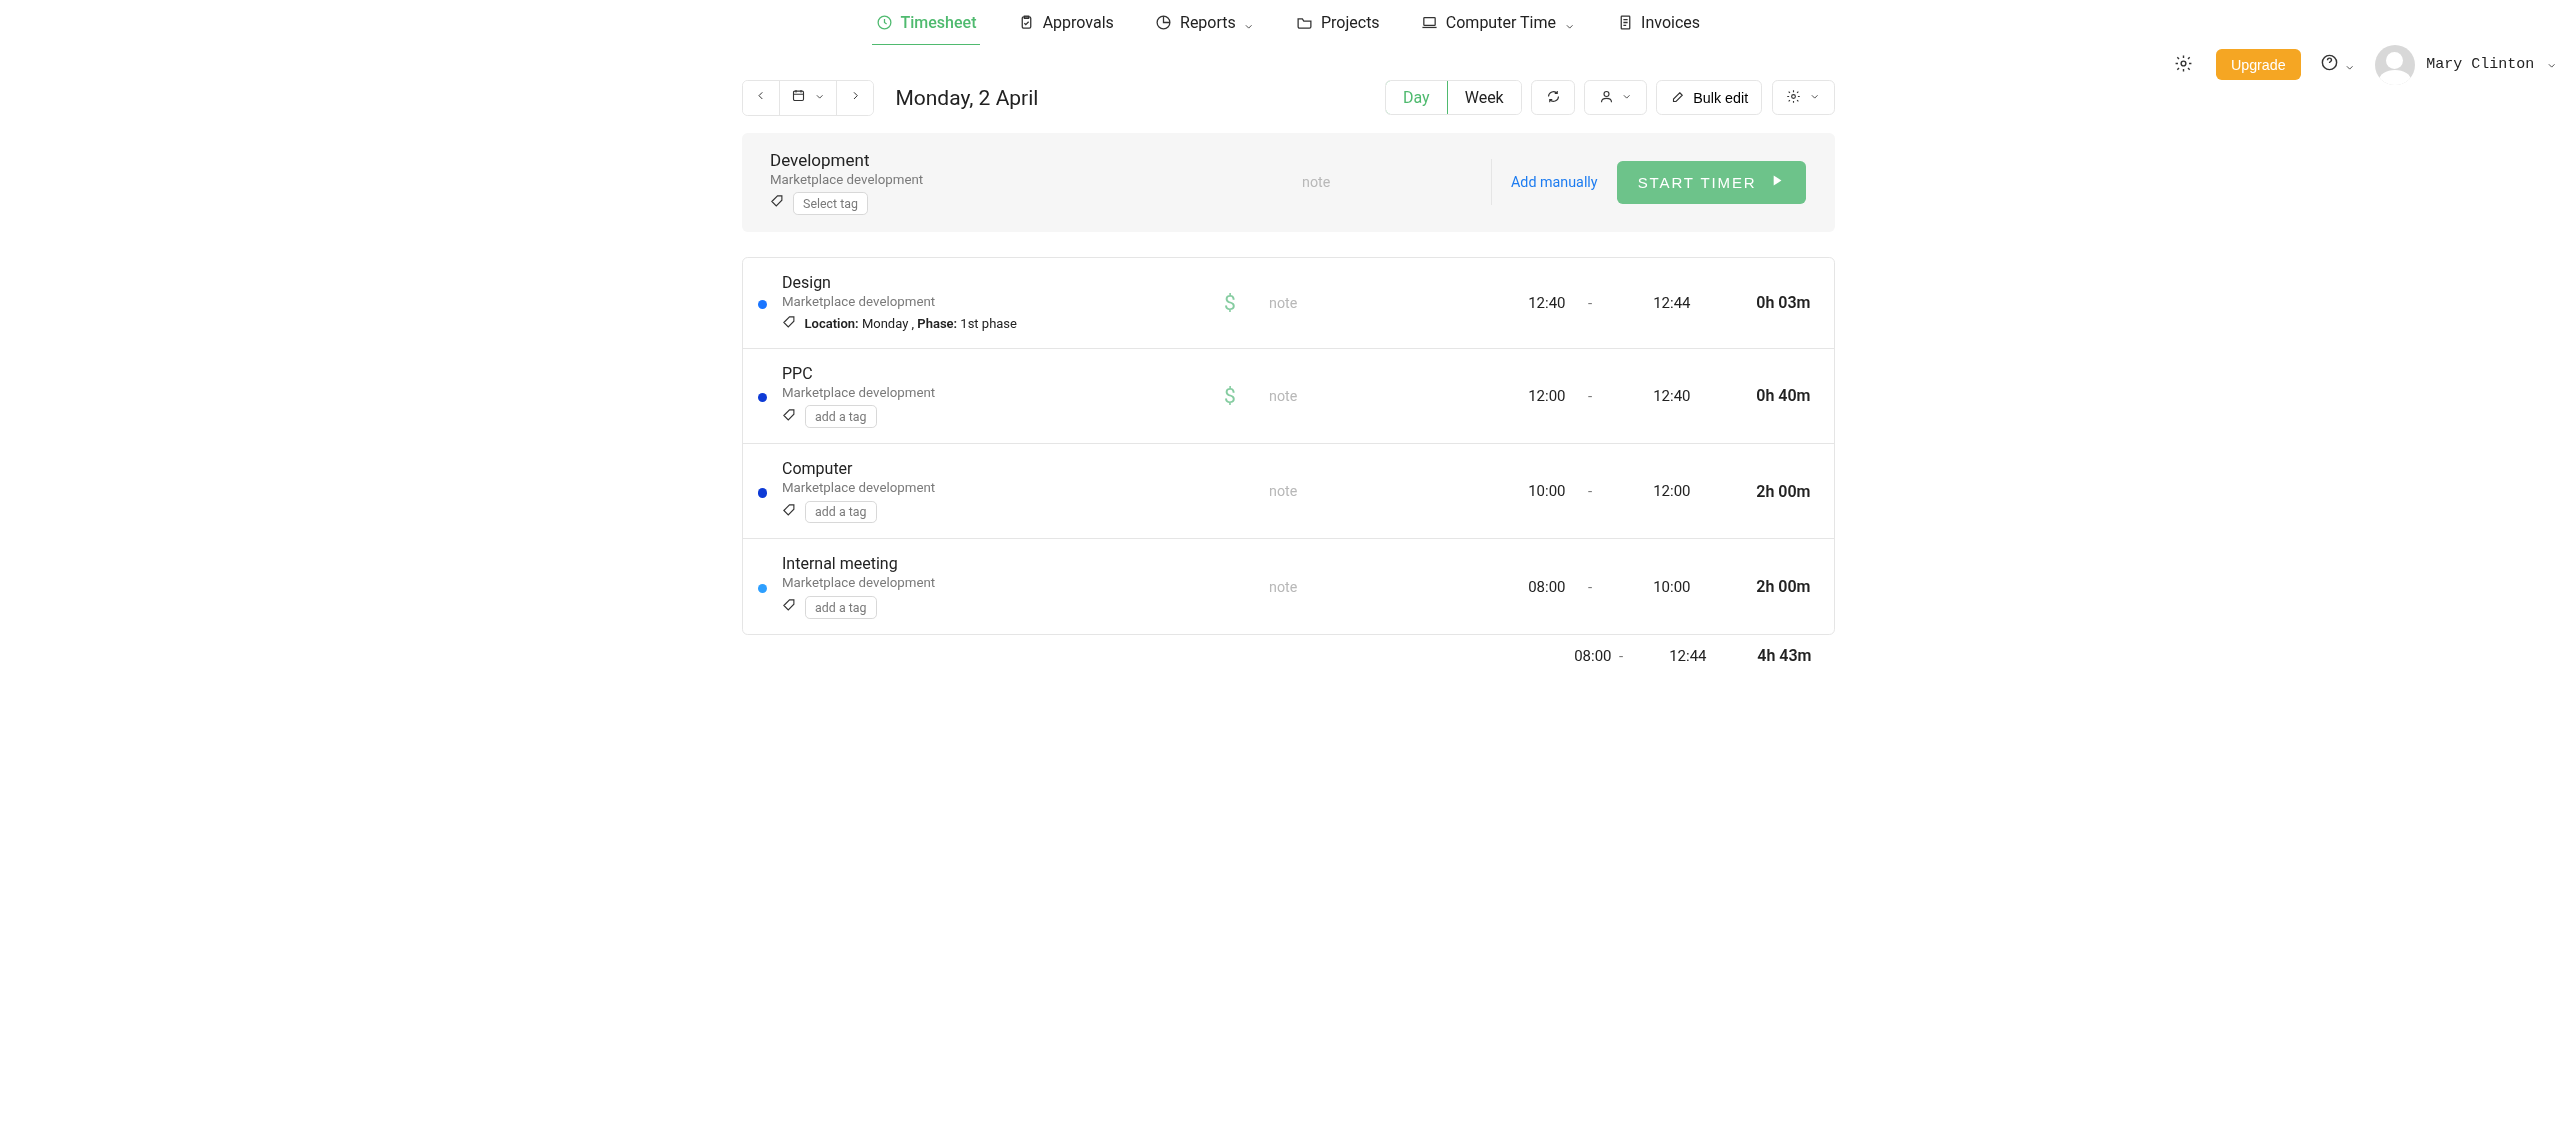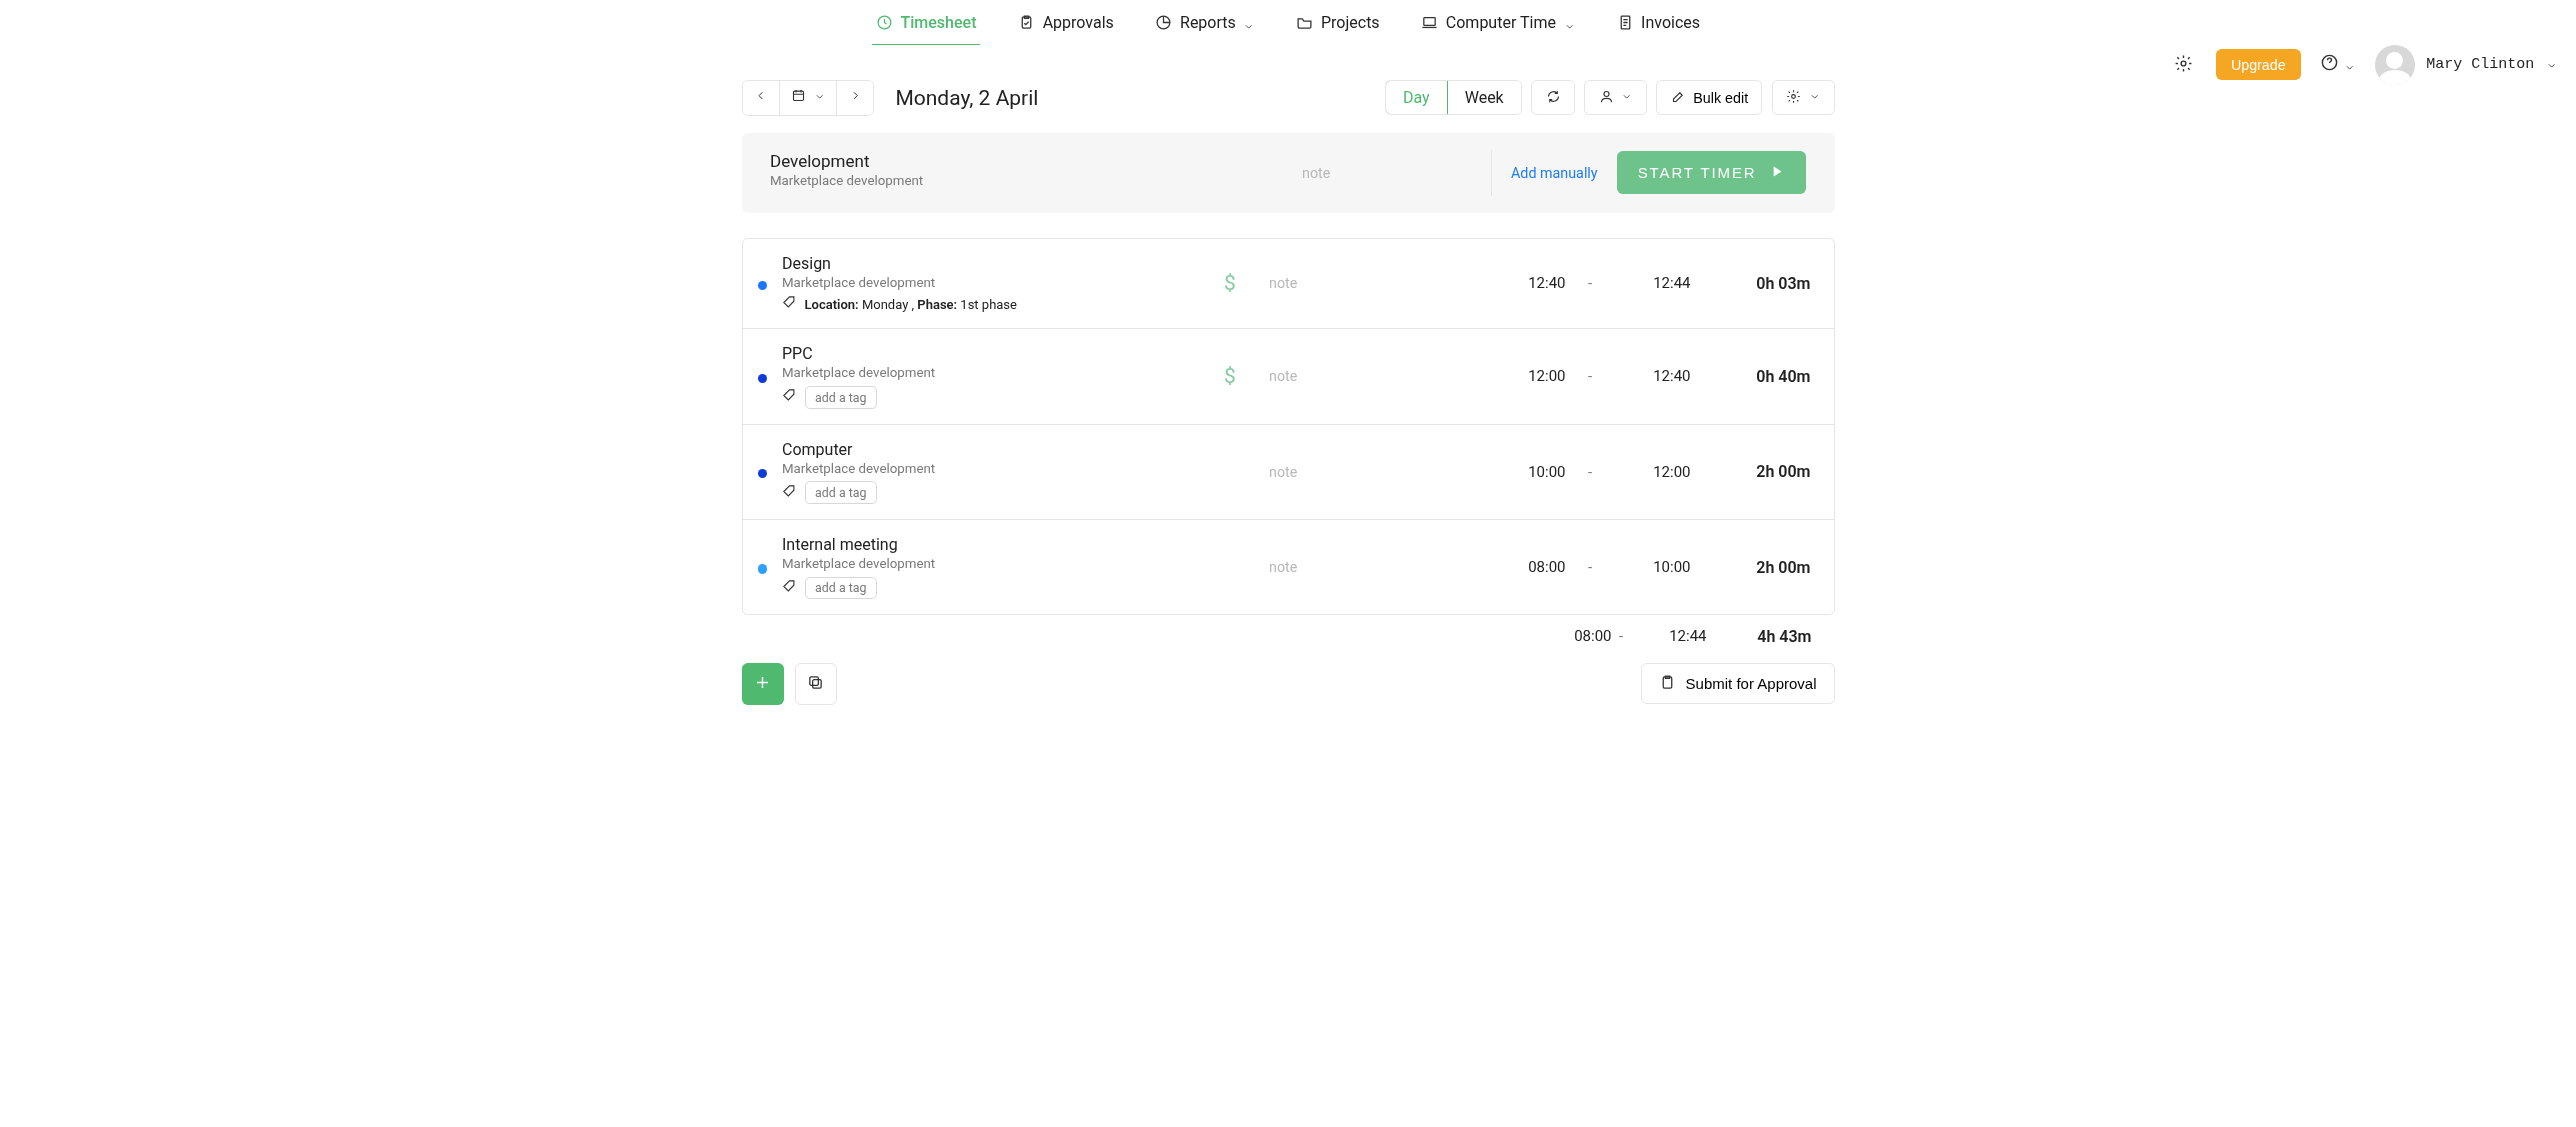--- a/index.html
+++ b/index.html
@@ -528,20 +528,28 @@
             </svg>
         </span>
       </button>
     </div>
   </div>
 
   <div class="entry-panel">
     <div class="entry-left">
       <div class="entry-title">Development</div>
       <div class="entry-sub">Marketplace development</div>
+      <div class="tag-row">
+        <span>
+          <svg viewBox="0 0 24 24" width="15" height="15">
+              <path d="M3 12l9-9h7v7l-9 9-7-7zM16 8h.01"></path>
+            </svg>
+        </span>
+        <span class="tag-chip">Select tag</span>
+      </div>
     </div>
     <div class="entry-note">note</div>
     <div class="divider-v"></div>
     <span class="link-blue">Add manually</span>
     <button class="start-timer-btn">
       <span>START TIMER</span>
       <span>
         <svg viewBox="0 0 24 24" width="17" height="17" style="fill:#fff;stroke:none">
             <path d="M8 5v14l11-7z"></path>
           </svg>
@@ -633,42 +641,16 @@
     </div>
 
   <div class="totals-row">
     <div class="spacer"></div>
     <div class="time-col">08:00</div>
     <div class="dash-col">-</div>
     <div class="time-col">12:44</div>
     <div class="dur-col">4h 43m</div>
   </div>
 
-  <div class="bottom-actions">
-    <button class="green-plus">
-      <span>
-        <svg viewBox="0 0 24 24" width="19" height="19" style="stroke:#fff">
-            <path d="M12 5v14M5 12h14"></path>
-          </svg>
-      </span>
-    </button>
-    <button class="copy-btn">
-      <span>
-        <svg viewBox="0 0 24 24" width="17" height="17">
-            <rect x="8" y="8" width="12" height="12" rx="2"></rect>
-            <rect x="4" y="4" width="12" height="12" rx="2"></rect>
-          </svg>
-      </span>
-    </button>
-    <button class="submit-btn">
-      <span>
-        <svg viewBox="0 0 24 24" width="17" height="17">
-            <rect x="6" y="4" width="12" height="16" rx="2"></rect>
-            <path d="M9 3h6v3H9z"></path>
-          </svg>
-      </span>
-      <span>Submit for Approval</span>
-    </button>
-  </div>
 
 
 </div>
 
 
 </body></html>

